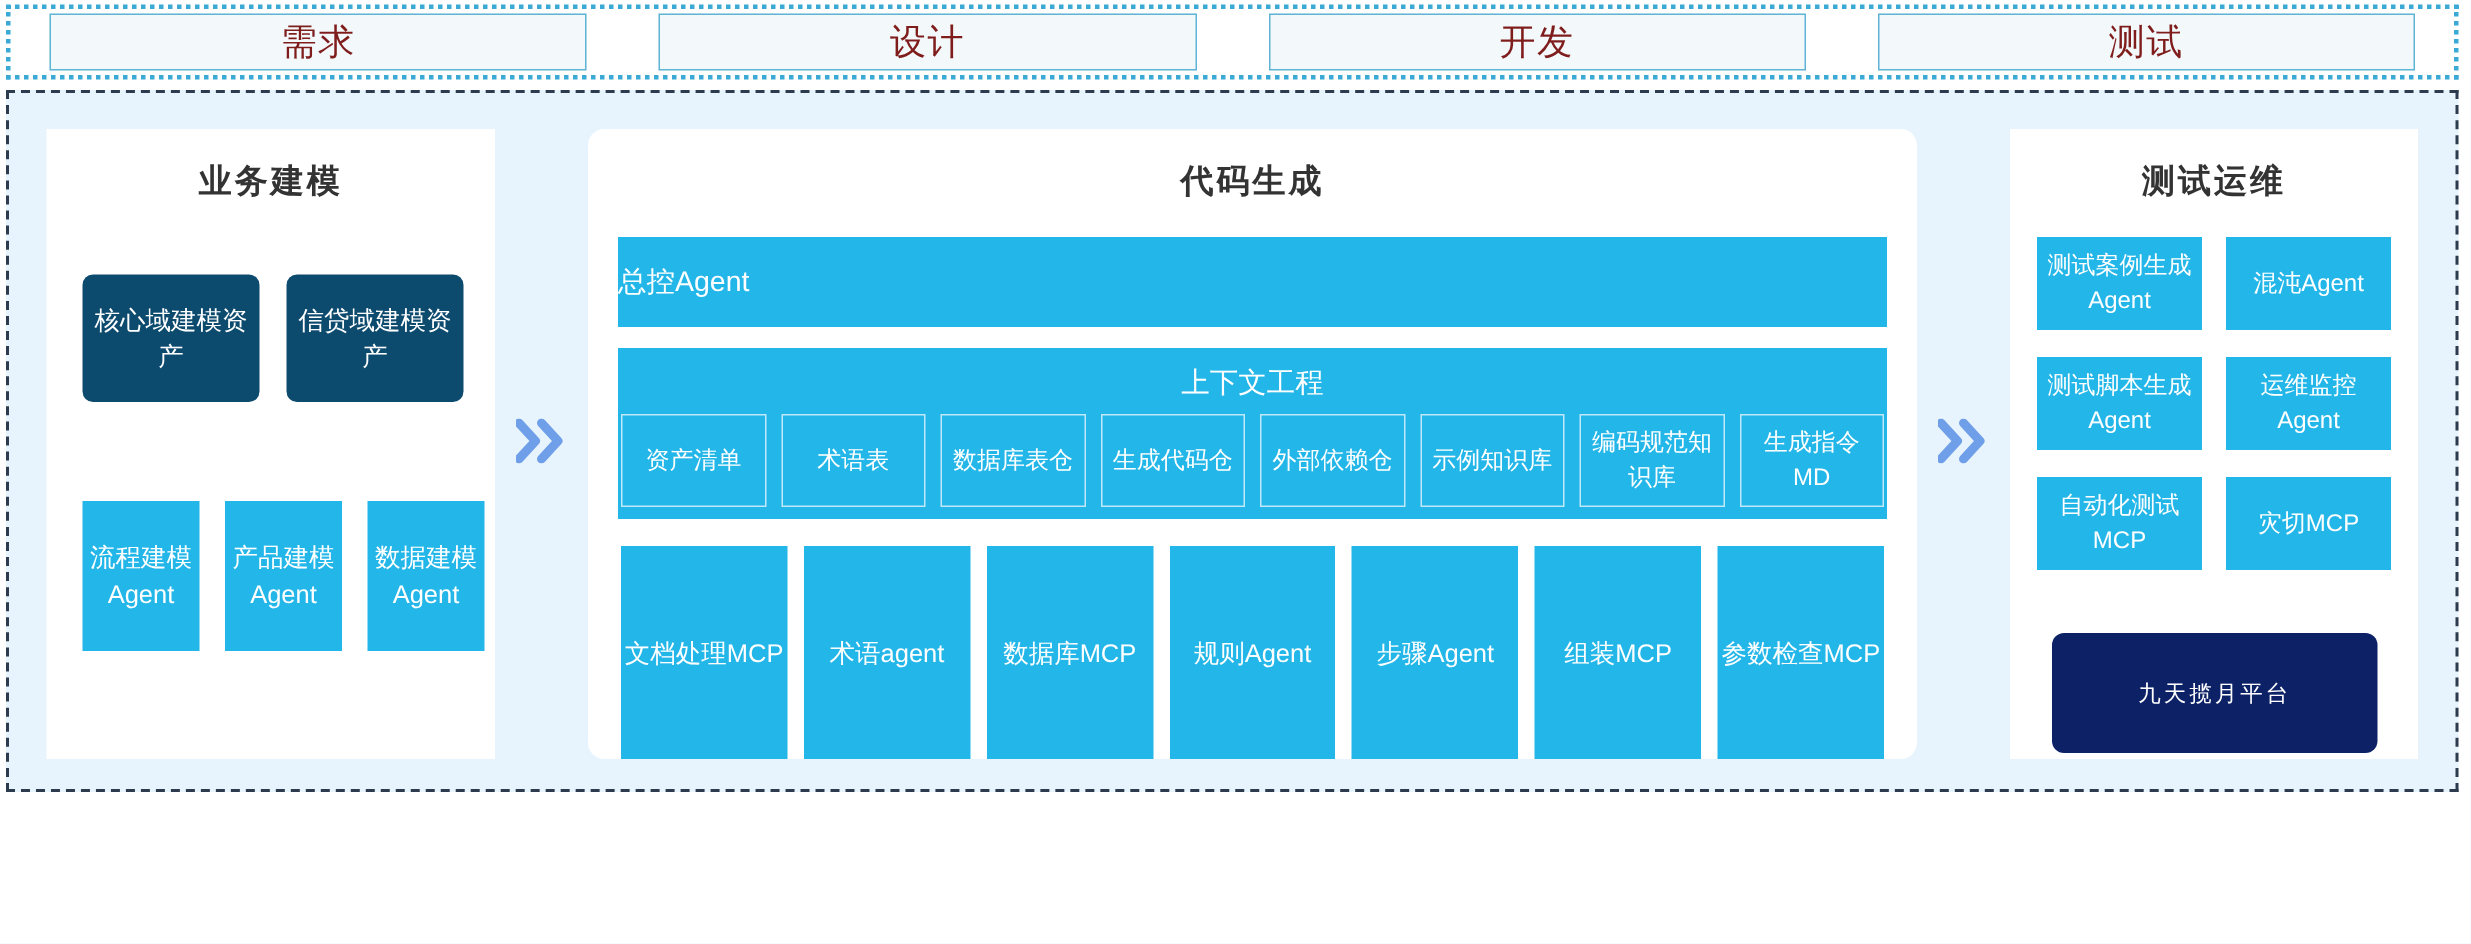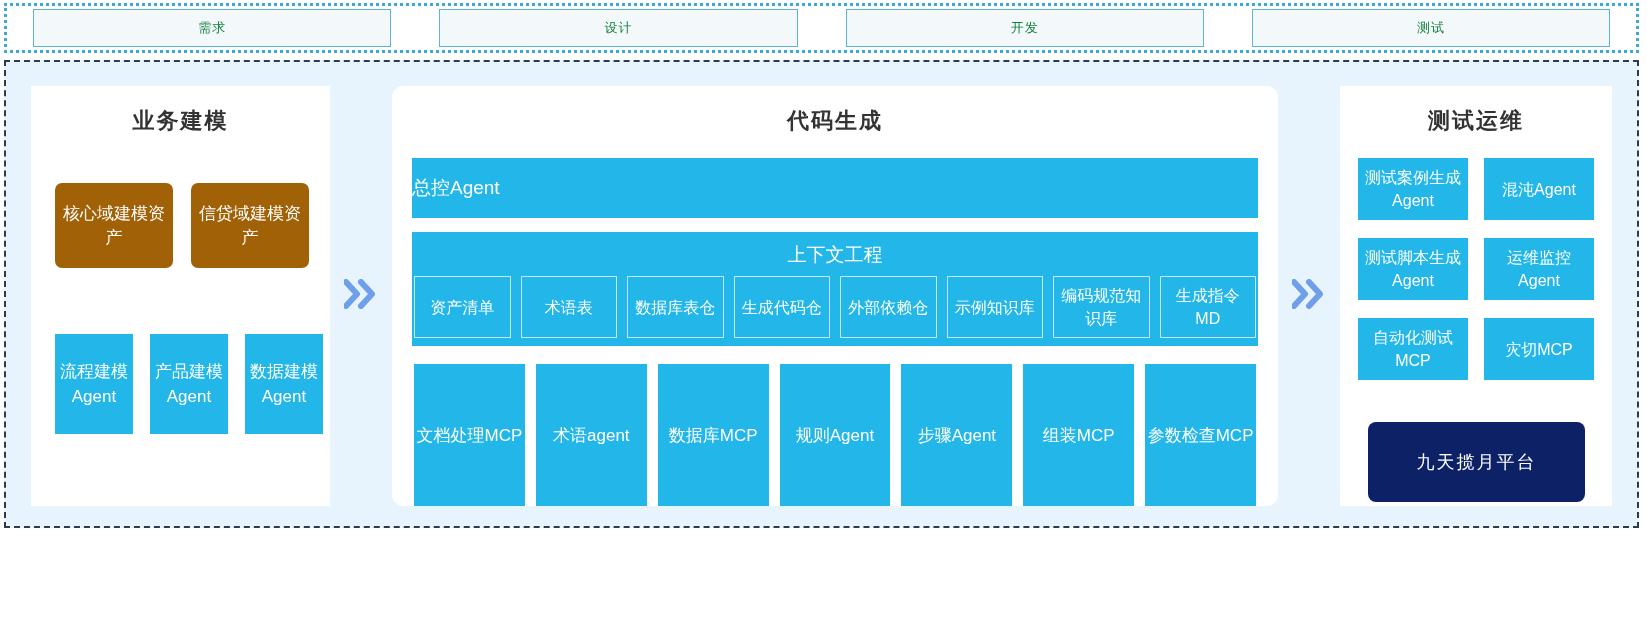--- a/index.html
+++ b/index.html
@@ -20,22 +20,22 @@
     padding:0 26px;
     gap:48px;
     background:#ffffff;
   }
   .phase-tab{
     flex:1 1 0;
     height:38px;
     border:1px solid #5fb4d6;
     background:#f3f9fb;
     display:flex;align-items:center;justify-content:center;
-    color:#15803d;
-    font-size:13px;
+    color:#7f1d1d;
+    font-size:24px;
     letter-spacing:1px;
     box-sizing:border-box;
   }
 
   
   .stage{
     position:absolute;left:4px;top:60px;width:1635px;height:468px;
     border:2px dashed #2d3b4e;
     box-sizing:border-box;
     background:#e8f4fd;
@@ -69,21 +69,21 @@
   .panel-left{
     flex:0 0 299px;
     margin:24px 0 20px 25px;
   }
   .left-assets{
     display:flex;gap:18px;
     margin:47px 0 0 24px;
   }
   .asset-card{
     width:118px;height:85px;
-    background:#a16207;
+    background:#0c4a6e;
     border-radius:7px;
     color:#ffffff;
     font-size:17px;
     line-height:24px;
     display:flex;align-items:center;justify-content:center;
     text-align:center;
     box-sizing:border-box;
     padding:0 6px;
   }
   .left-agents{
@@ -181,21 +181,21 @@
     text-align:center;
     box-sizing:border-box;
     padding:0 4px;
   }
   .platform-card{
     width:217px;height:80px;
     margin:42px 0 0 28px;
     background:#0d2266;
     border-radius:8px;
     color:#ffffff;
-    font-size:18px;
+    font-size:15px;
     letter-spacing:2px;
     display:flex;align-items:center;justify-content:center;
   }
 </style>
 </head>
 <body>
 
 <div class="root">
 
   <div class="phase-bar">

